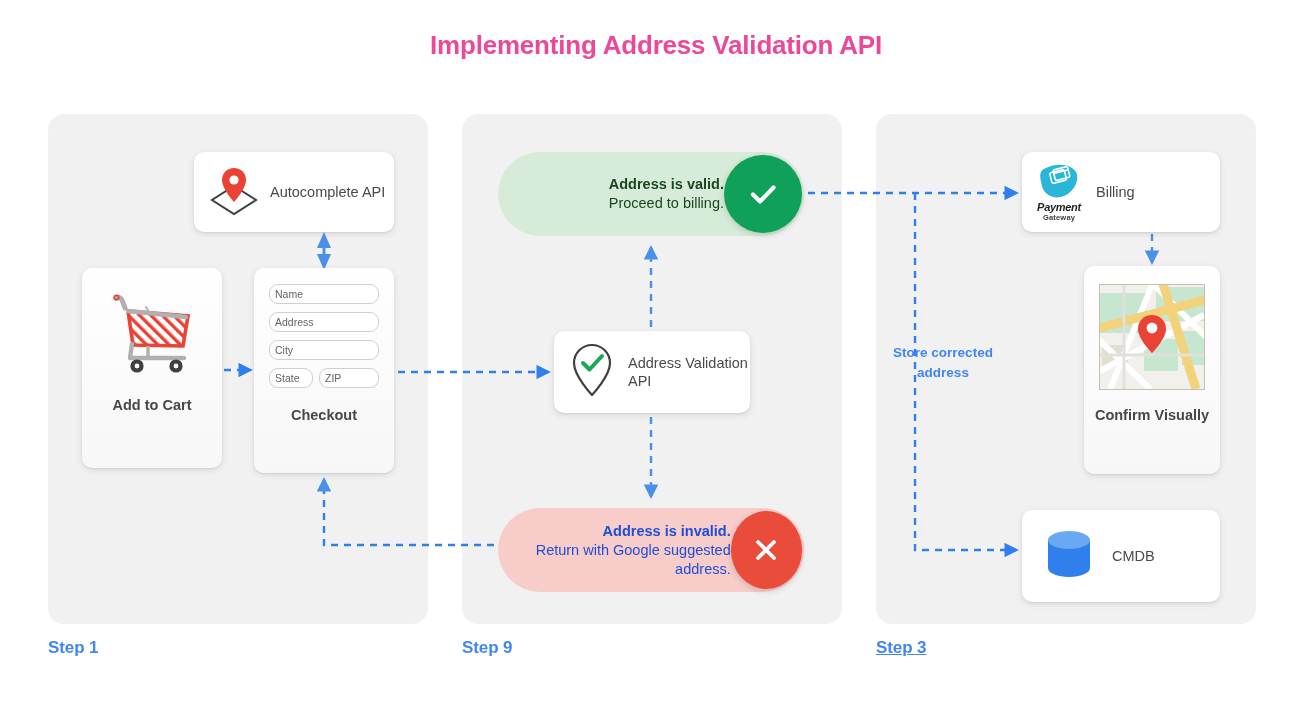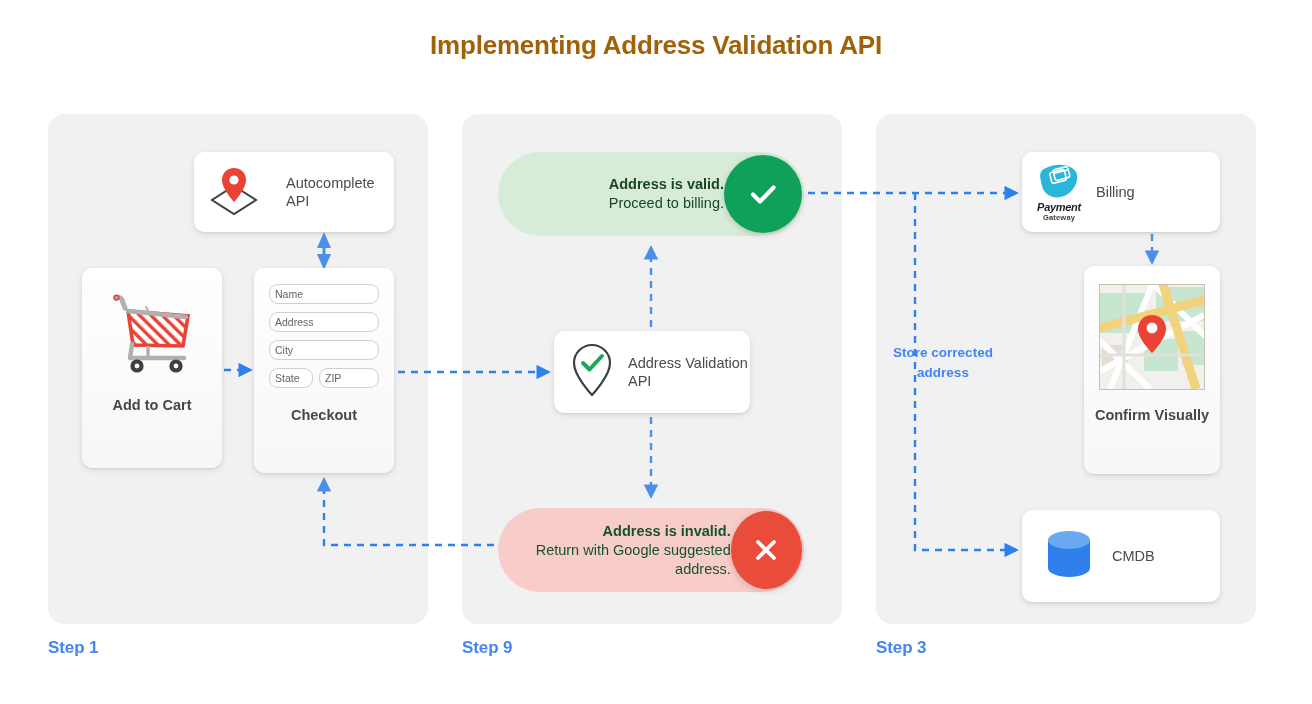--- a/index.html
+++ b/index.html
@@ -18,21 +18,21 @@
 
   
   .page-title {
     position: absolute;
     left: 0;
     top: 30px;
     width: 1312px;
     text-align: center;
     font-size: 26px;
     font-weight: bold;
-    color: #a16207;
+    color: #ec4899;
     letter-spacing: -0.2px;
   }
 
   
   .panel {
     position: absolute;
     background: #f1f1f1;
     border-radius: 16px;
   }
   #panel-1 { left: 48px;  top: 114px; width: 380px; height: 510px; }
@@ -42,42 +42,42 @@
   .step-label {
     position: absolute;
     top: 638px;
     font-size: 17px;
     font-weight: bold;
     color: #4285f4;
     letter-spacing: -0.1px;
   }
   #step-label-1 { left: 48px; }
   #step-label-2 { left: 462px; }
-  #step-label-3 { left: 876px; }
+  #step-label-3 { left: 876px; text-decoration: underline; }
 
   
   .card {
     position: absolute;
     background: #ffffff;
     border-radius: 10px;
     box-shadow: 0 2px 6px rgba(60,64,67,.13), 0 1px 2px rgba(60,64,67,.10);
     box-sizing: border-box;
   }
   .card-label {
     color: #4a4a4a;
     font-size: 14.5px;
     line-height: 18px;
   }
 
   
   #card-autocomplete {
     left: 194px; top: 152px; width: 200px; height: 80px;
     display: flex; align-items: center; padding-left: 12px;
   }
-  #card-autocomplete .card-label { margin-left: 24px; }
+  #card-autocomplete .card-label { margin-left: 8px; }
 
   
   #card-addtocart {
     left: 82px; top: 268px; width: 140px; height: 200px;
     display: flex; flex-direction: column; align-items: center;
     background: linear-gradient(#ffffff, #f7f7f7);
   }
   #card-addtocart .cart-wrap { margin-top: 14px; }
   .block-caption {
     font-size: 14.5px;
@@ -129,21 +129,21 @@
     left: 498px; top: 508px; width: 306px; height: 84px;
     background: #f8ccc8;
   }
   .pill-text {
     text-align: right;
     line-height: 19px;
     font-size: 14.5px;
   }
   .pill-text .hl { font-weight: bold; display: block; }
   #pill-valid .pill-text   { color: #1b4620; }
-  #pill-invalid .pill-text { color: #14532d; }
+  #pill-invalid .pill-text { color: #1d4ed8; }
 
   .status-circle {
     width: 78px; height: 78px;
     border-radius: 50%;
     display: flex; align-items: center; justify-content: center;
     margin-right: 2px;
     box-shadow: 0 2px 6px rgba(0,0,0,.16);
   }
   #circle-valid   { background: #0fa05a; }
   #circle-invalid { background: #ea4c3c; }

